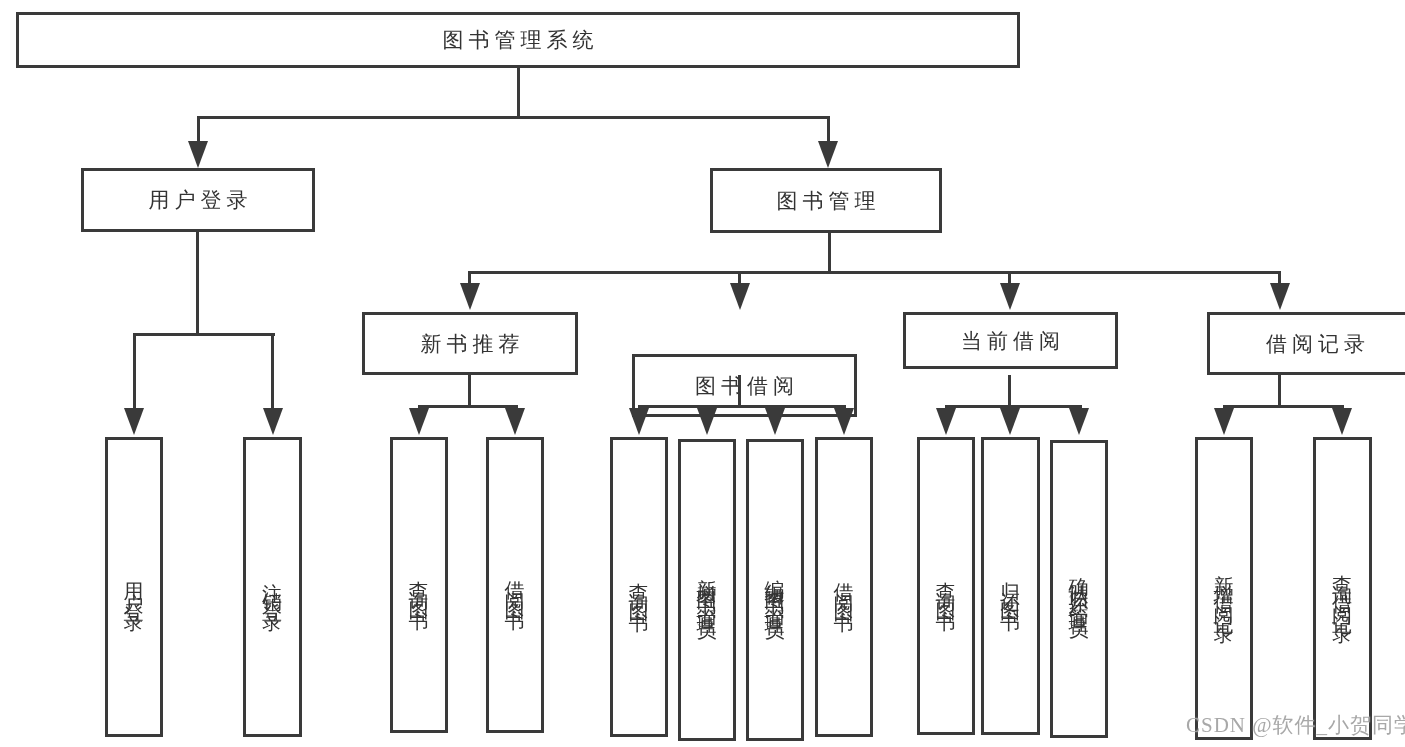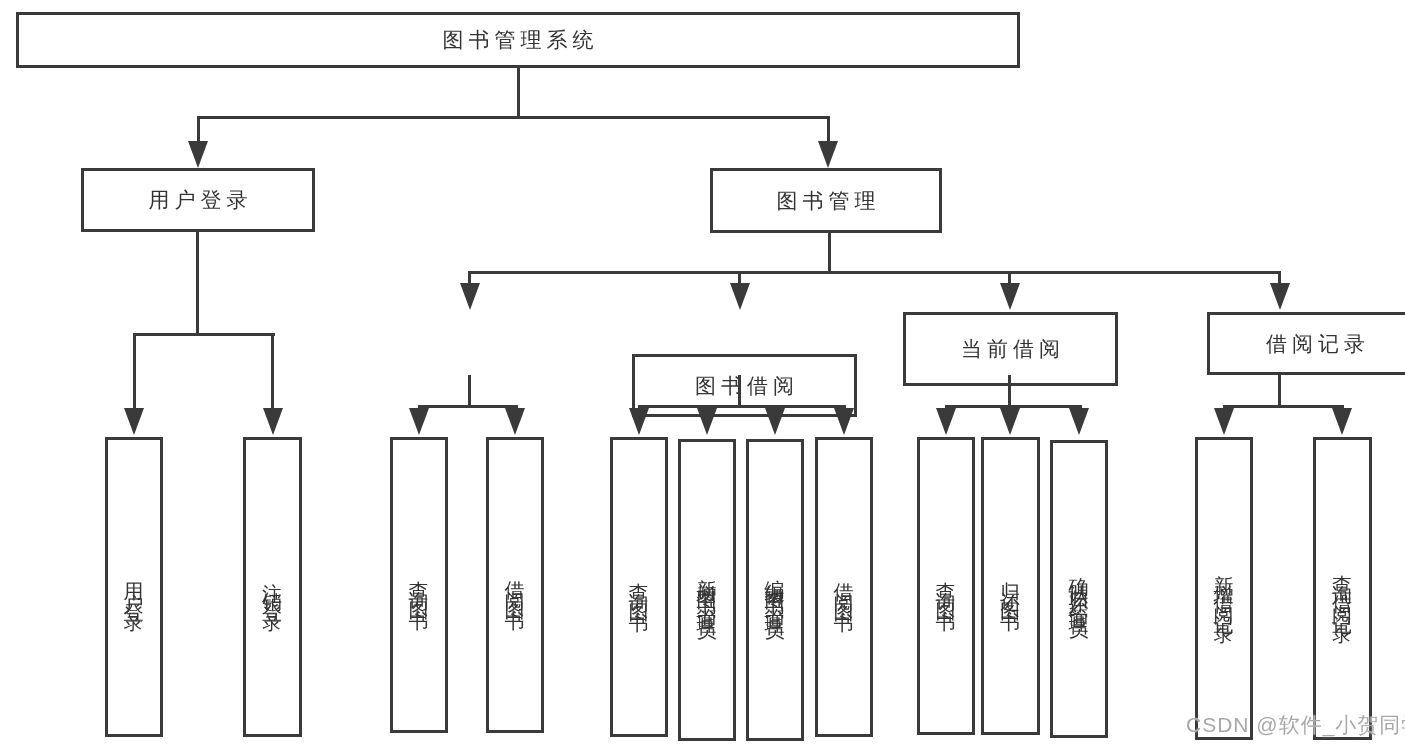--- a/index.html
+++ b/index.html
@@ -2,21 +2,21 @@
 <html style="--line: #3a3a3a; --text: #333333; --watermark: #a8a8a8; --background: #ffffff;"><head>
 <meta charset="utf-8">
 <style>
   :root{
     --line:#3a3a3a; --text:#333333; --watermark:#a8a8a8; --background:#ffffff;
   }
   html,body{margin:0;padding:0;background:var(--background);}
   .canvas{
     position:relative; width:1405px; height:747px; overflow:hidden;
     background:var(--background);
-    font-family:Liberation Sans, sans-serif; color:var(--text);text-align:center;
+    font-family:Liberation Serif, serif; color:var(--text);text-align:center;
   }
   .box{
     position:absolute; box-sizing:border-box;
     border:3px solid var(--line); background:var(--background);
     display:flex; align-items:center; justify-content:center;
     color:var(--text);
   }
   .h-label{ font-size:21px; letter-spacing:5px; text-indent:5px; white-space:nowrap; }
   .v-box{
     writing-mode:vertical-rl; text-orientation:mixed;
@@ -70,24 +70,27 @@
   <div class="line" style="left:468px;top:271px;width:813px;height:3px;"></div>
   <div class="line" style="left:468px;top:274px;width:3px;height:10px;"></div>
   <div class="line" style="left:738px;top:274px;width:3px;height:10px;"></div>
   <div class="line" style="left:1008px;top:274px;width:3px;height:10px;"></div>
   <div class="line" style="left:1278px;top:274px;width:3px;height:10px;"></div>
   <div class="arrow-down" style="left:460px;top:283px;"></div>
   <div class="arrow-down" style="left:730px;top:283px;"></div>
   <div class="arrow-down" style="left:1000px;top:283px;"></div>
   <div class="arrow-down" style="left:1270px;top:283px;"></div>
 
+  <div class="box" style="left:362px;top:312px;width:216px;height:63px;">
+    <span class="h-label">新书推荐</span>
+  </div>
   <div class="box" style="left:632px;top:312px;width:225px;height:63px;margin-top:42px;">
     <span class="h-label">图书借阅</span>
   </div>
-  <div class="box" style="left:903px;top:312px;width:215px;height:74px;">
+  <div class="box" style="left:903px;top:312px;width:215px;height:57px;">
     <span class="h-label">当前借阅</span>
   </div>
   <div class="box" style="left:1187px;top:312px;width:217px;height:63px;margin-left:20px;">
     <span class="h-label">借阅记录</span>
   </div>
 
   <div class="line" style="left:468px;top:375px;width:3px;height:33px;"></div>
   <div class="line" style="left:738px;top:375px;width:3px;height:33px;"></div>
   <div class="line" style="left:1008px;top:375px;width:3px;height:33px;"></div>
   <div class="line" style="left:1278px;top:375px;width:3px;height:33px;"></div>

